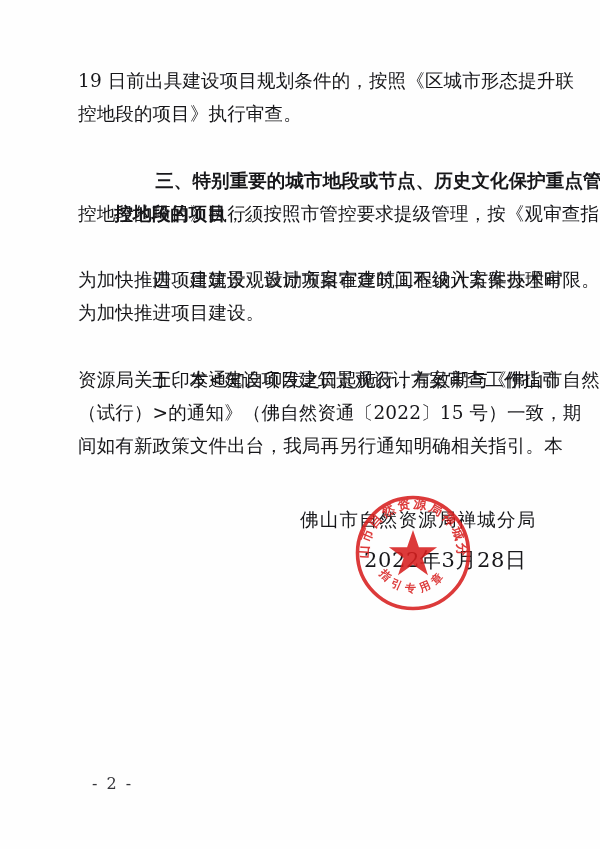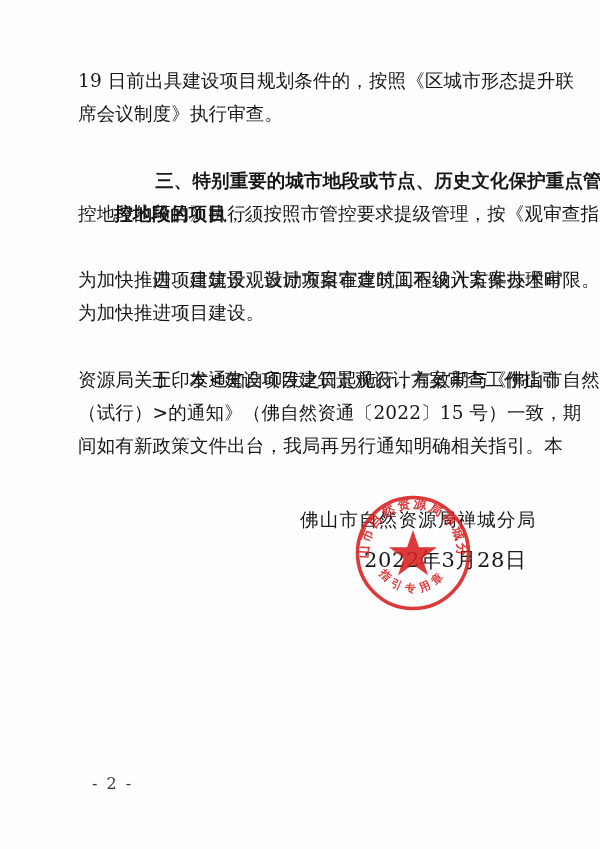--- a/index.html
+++ b/index.html
@@ -120,21 +120,21 @@
 </style>
 </head>
 <body>
 
 <div class="page">
 
   <div class="doc-body">
 
     <div class="line">19 日前出具建设项目规划条件的，按照《区城市形态提升联</div>
 
-    <div class="line">席会议制度》执行审查。</div>
+    <div class="line">控地段的项目》执行审查。</div>
 
     <div class="line bold">
       <span class="ind"></span><span>三、特别重要的城市地段或节点、历史文化保护重点管</span>
     </div>
 
     <div class="line">
       <span class="bold-seg">控地段的项目</span><span>，须按照市管控要求提级管理，按《观审查指引</span>
     </div>
 
     <div class="line">控地段的项目》执行。</div>

